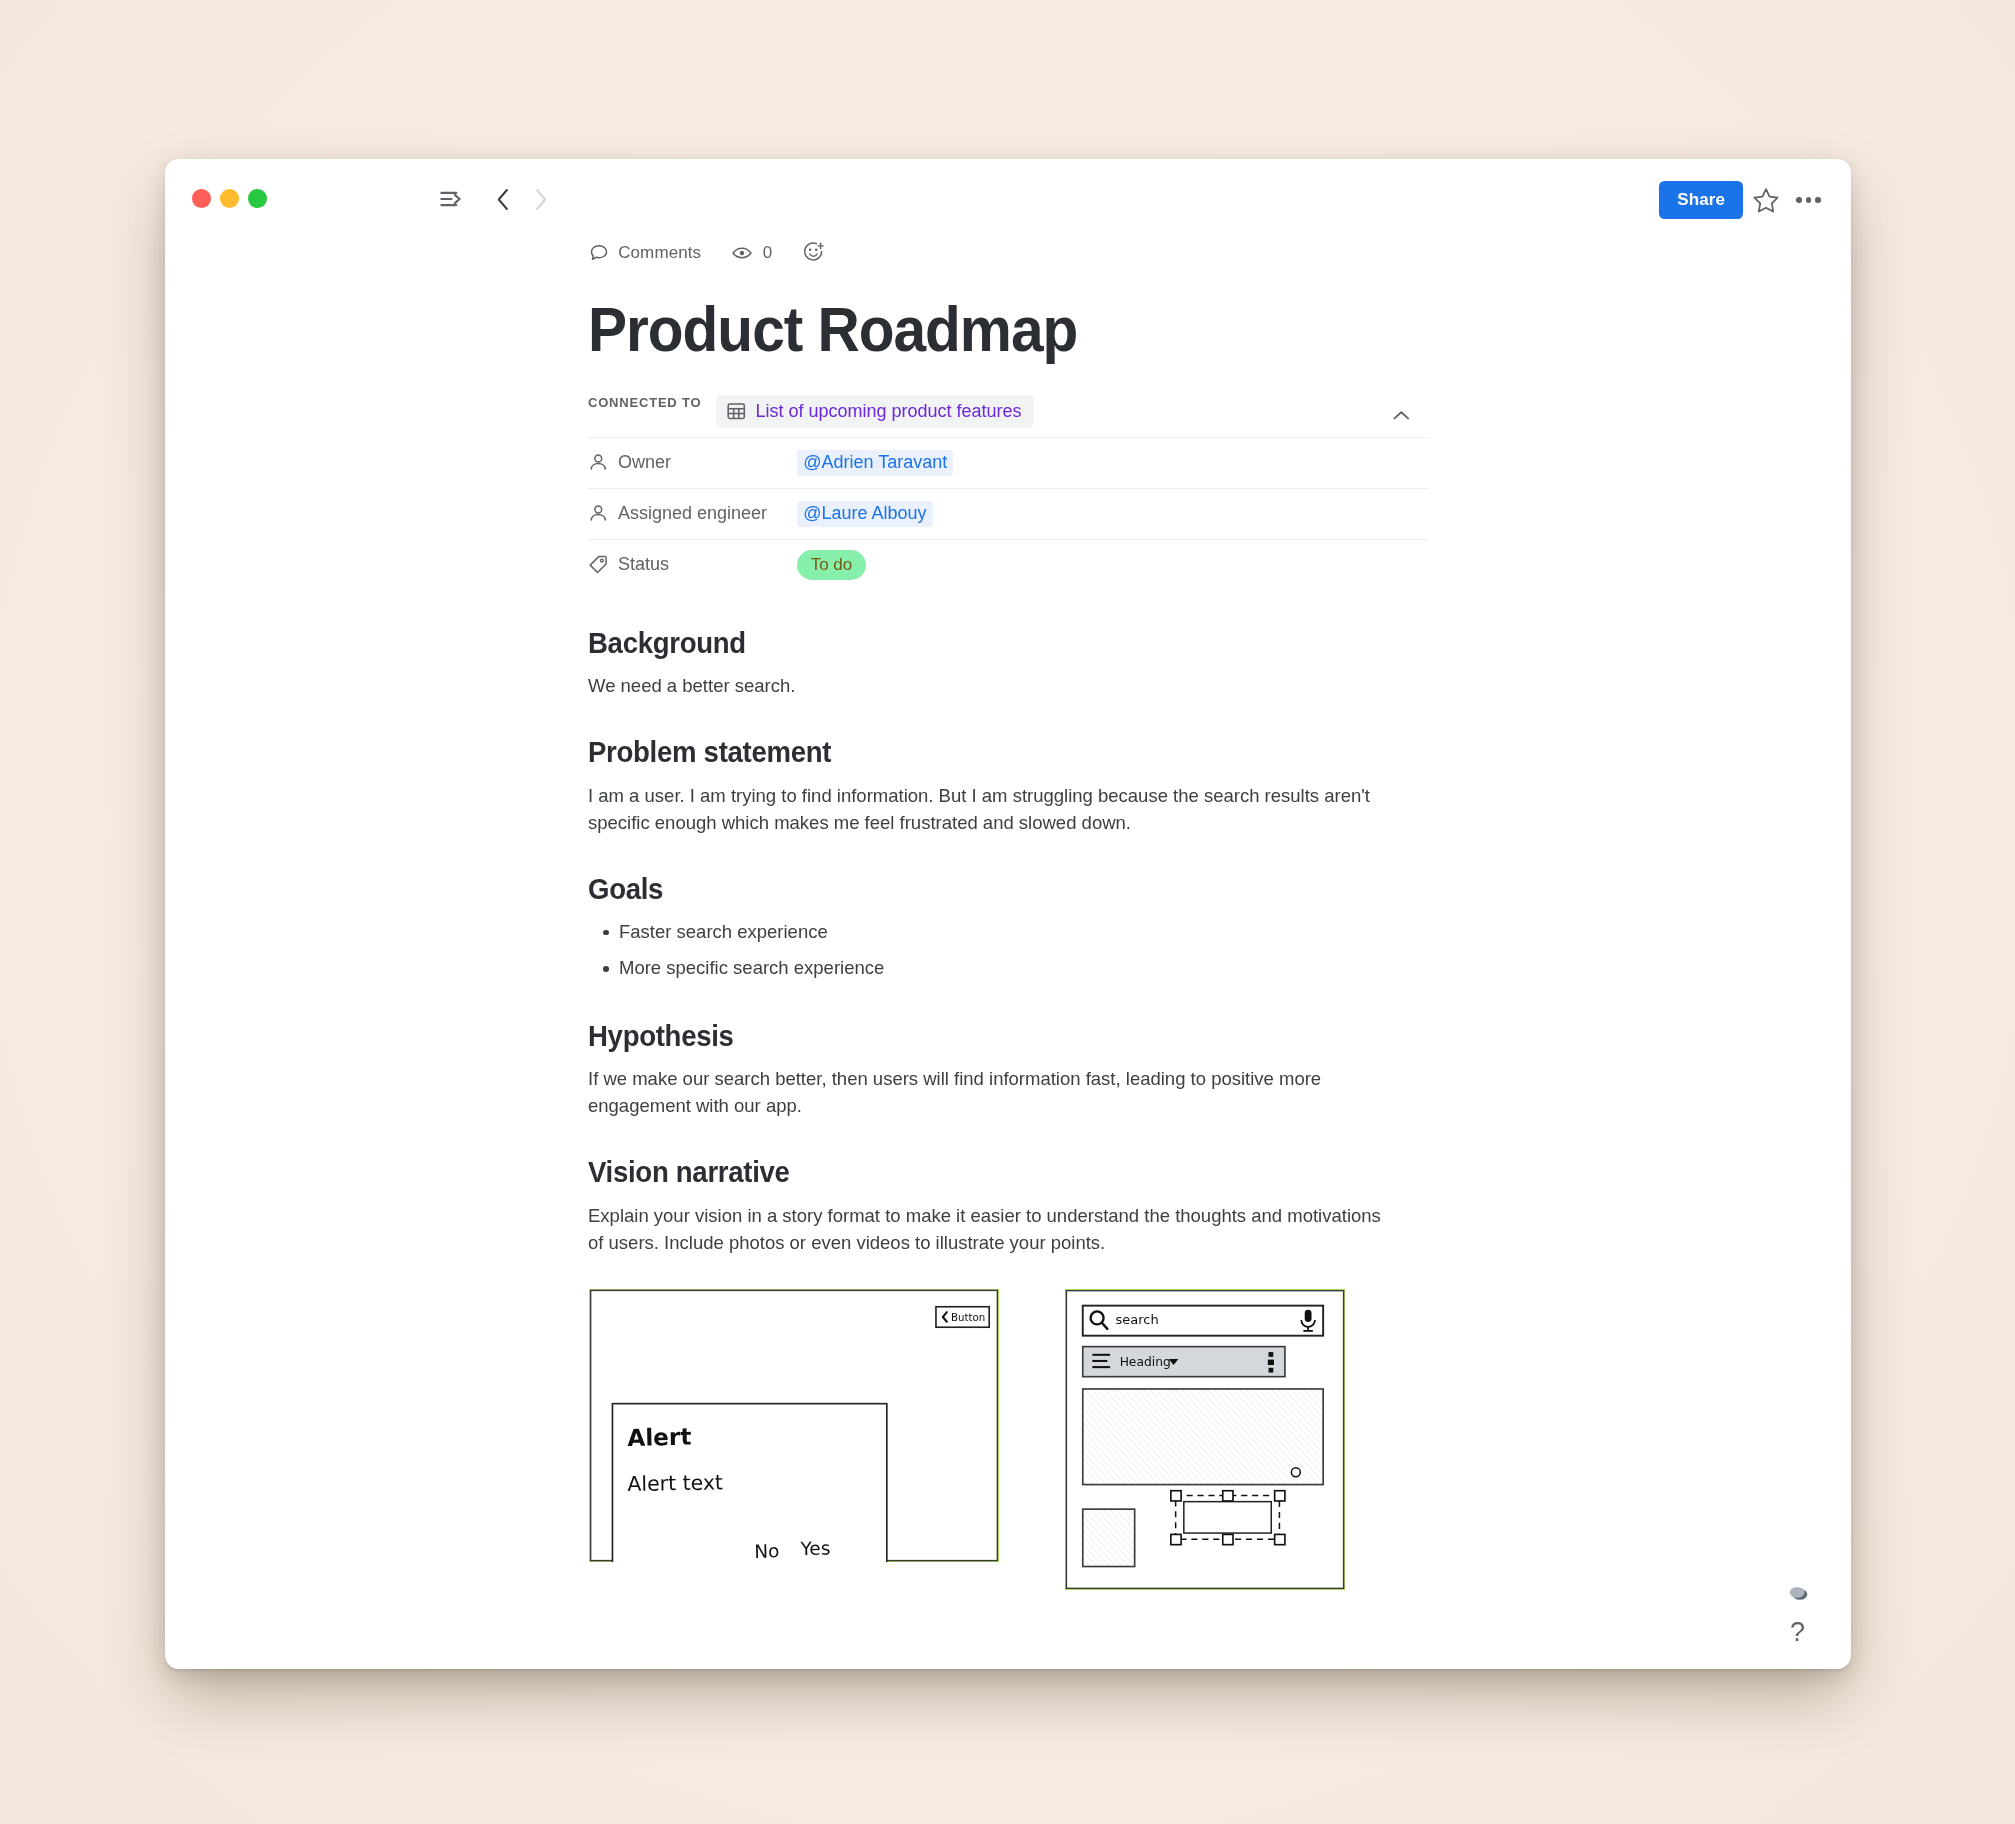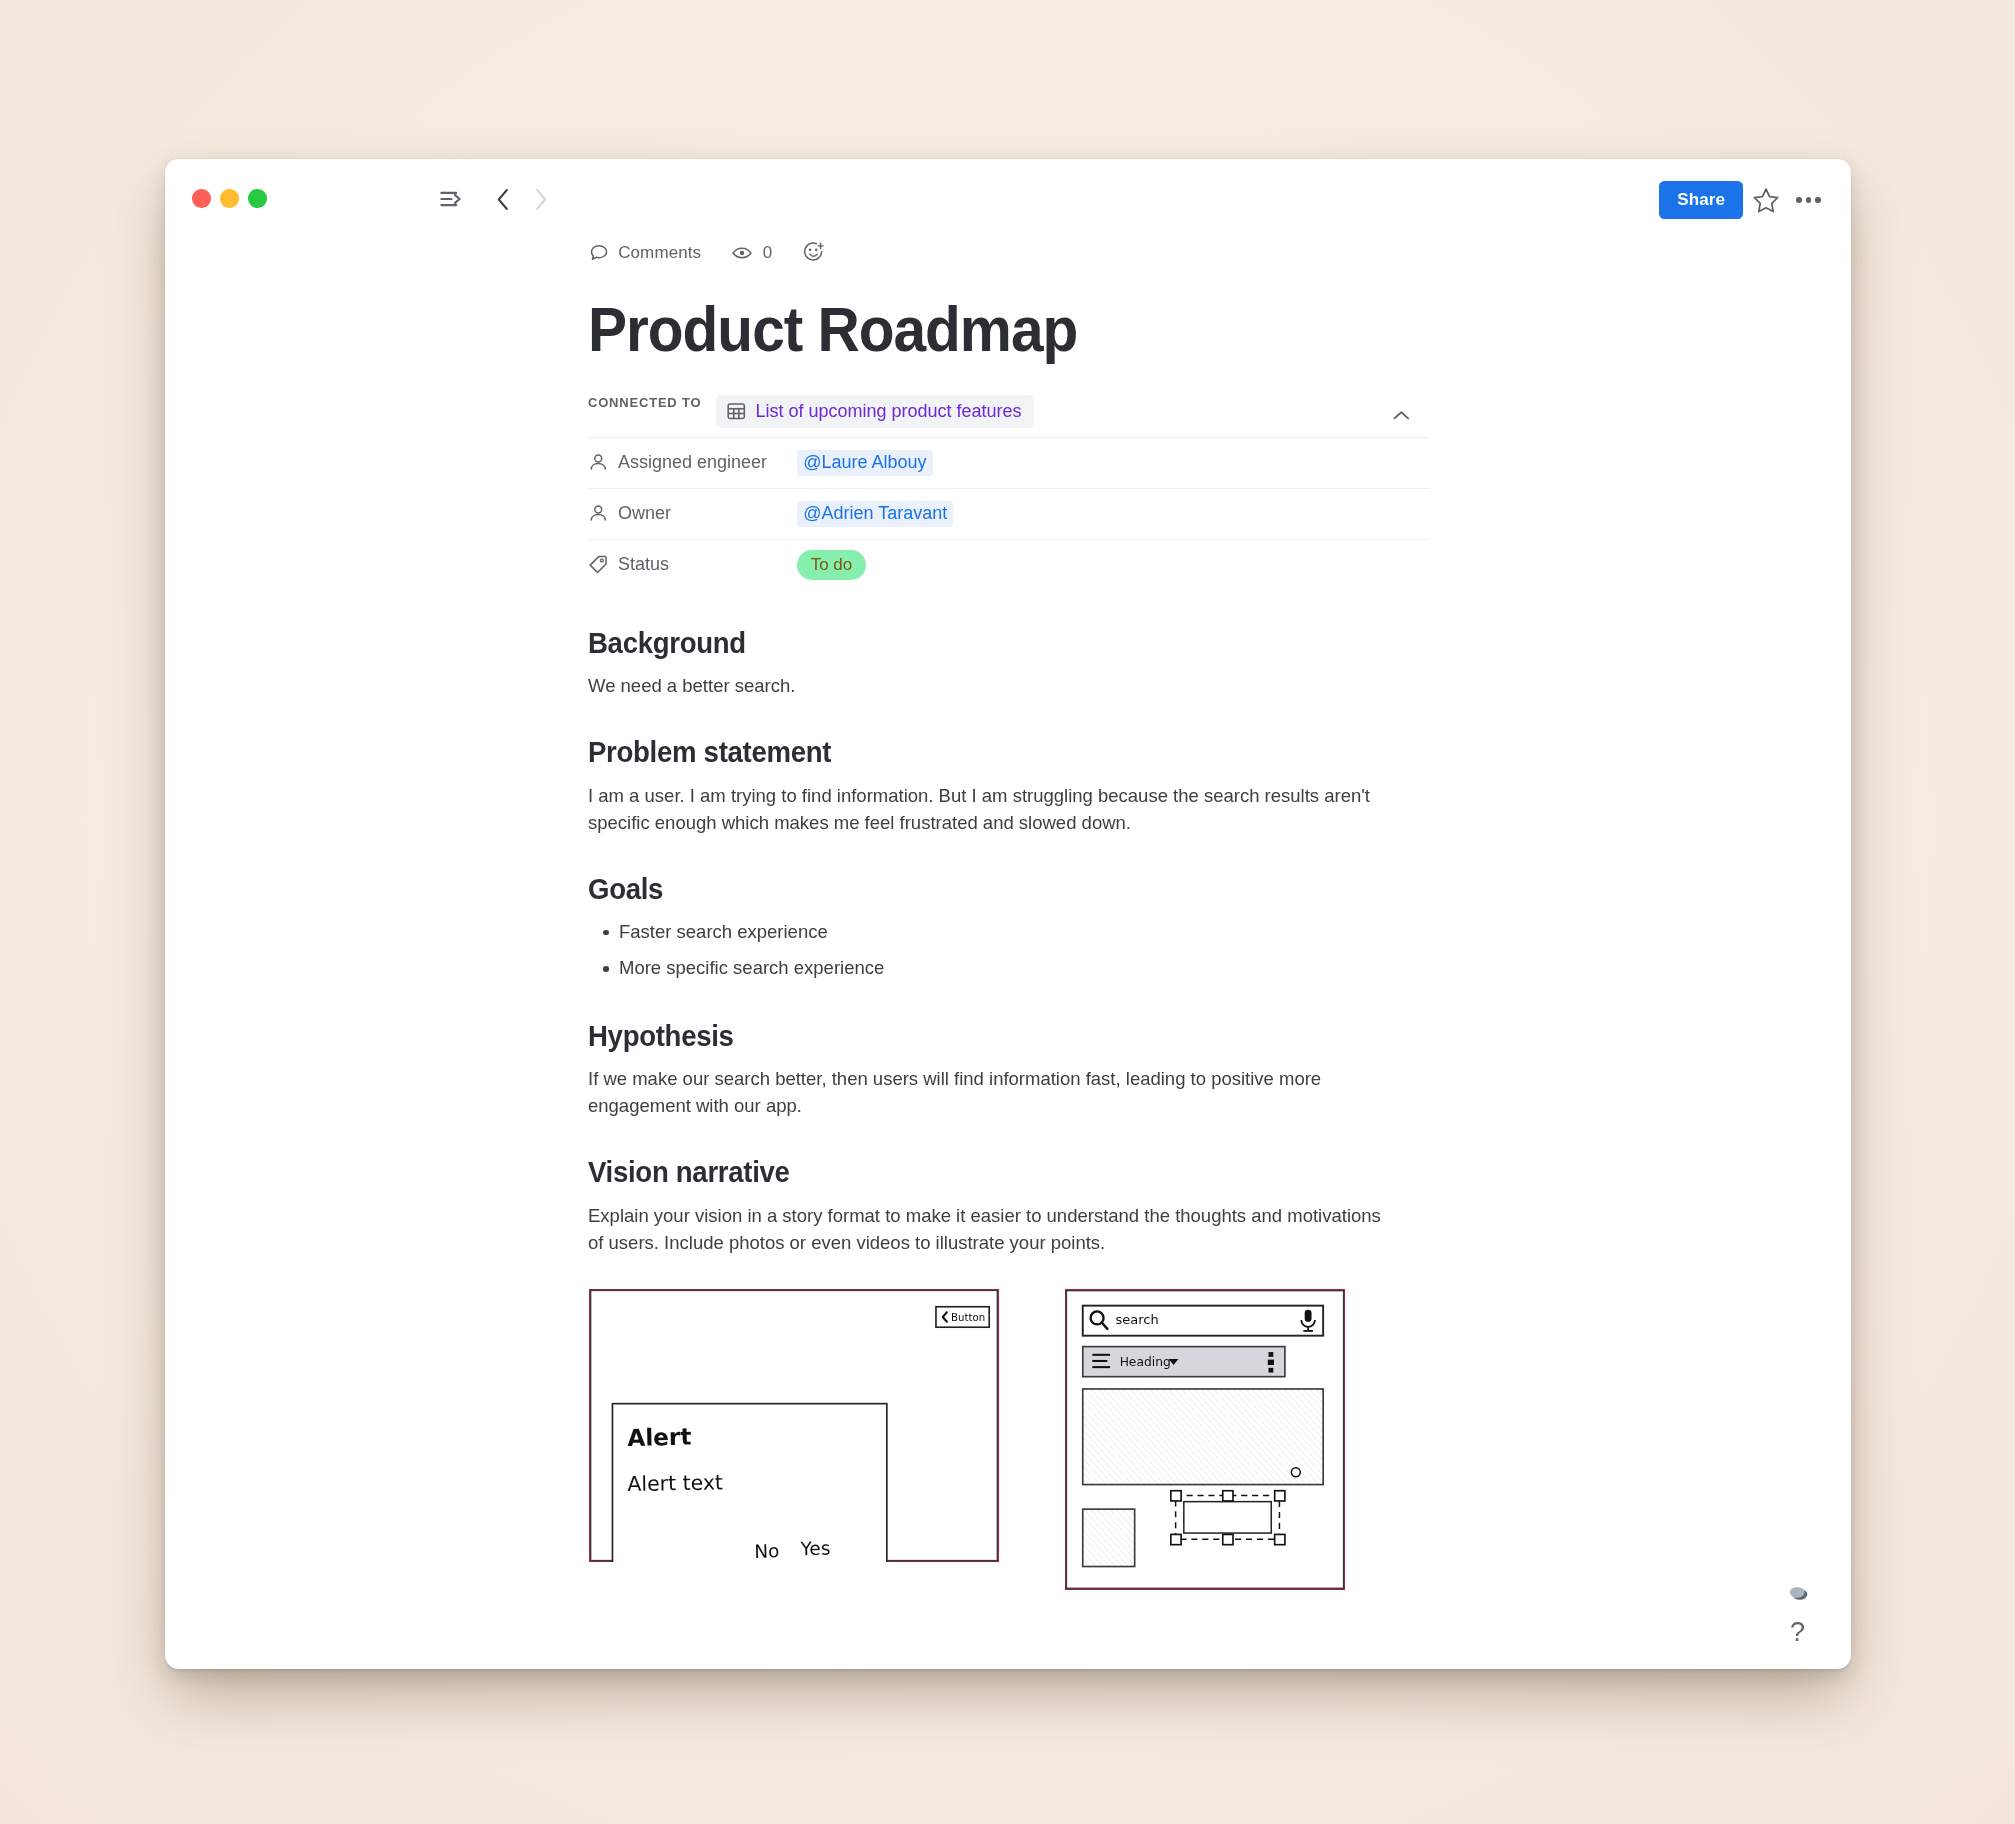--- a/index.html
+++ b/index.html
@@ -183,21 +183,21 @@
     width: 5.5px; height: 5.5px; border-radius: 50%;
     background: #3c4043;
   }
 
   
   #gallery {
     margin-top: 33px;
     display: flex; align-items: flex-start; gap: 66px;
     padding-left: 1.4px;
   }
-  .wf-card { background: #be185d; }
+  .wf-card { background: #bef264; }
 
   
   #orb {
     position: absolute; right: 41px; bottom: 67px;
     width: 23px; height: 18px;
   }
   #help-btn {
     position: absolute; right: 40px; bottom: 20.5px;
     width: 27px; height: 33px; cursor: pointer;
     font-size: 27px; color: #5f6368; text-align: center;
@@ -310,33 +310,33 @@
       </div>
     </div>
 
     <div class="prop-row">
       <span class="prop-icon">
         <svg width="20.5" height="20.5" viewBox="0 0 30 30">
           <circle cx="15" cy="9.5" r="5" fill="none" stroke="#5f6368" stroke-width="2.2"></circle>
           <path d="M4.8 25c0-5.2 4.6-8 10.2-8s10.2 2.8 10.2 8" fill="none" stroke="#5f6368" stroke-width="2.2" stroke-linecap="round"></path>
         </svg>
       </span>
-      <span class="prop-label">Assigned engineer</span>
-      <span class="mention">@Laure Albouy</span>
+      <span class="prop-label">Owner</span>
+      <span class="mention">@Adrien Taravant</span>
     </div>
 
     <div class="prop-row">
       <span class="prop-icon">
         <svg width="20.5" height="20.5" viewBox="0 0 30 30">
           <circle cx="15" cy="9.5" r="5" fill="none" stroke="#5f6368" stroke-width="2.2"></circle>
           <path d="M4.8 25c0-5.2 4.6-8 10.2-8s10.2 2.8 10.2 8" fill="none" stroke="#5f6368" stroke-width="2.2" stroke-linecap="round"></path>
         </svg>
       </span>
-      <span class="prop-label">Owner</span>
-      <span class="mention">@Adrien Taravant</span>
+      <span class="prop-label">Assigned engineer</span>
+      <span class="mention">@Laure Albouy</span>
     </div>
 
     <div class="prop-row">
       <span class="prop-icon">
         <svg width="20.5" height="20.5" viewBox="0 0 30 30">
           <path d="M15.6 3.8H25a1.4 1.4 0 0 1 1.4 1.4v9.4L13.9 27 3.2 16.3z" fill="none" stroke="#5f6368" stroke-width="2.2" stroke-linejoin="round"></path>
           <circle cx="20.3" cy="9.6" r="2.1" fill="none" stroke="#5f6368" stroke-width="2"></circle>
         </svg>
       </span>
       <span class="prop-label">Status</span>

